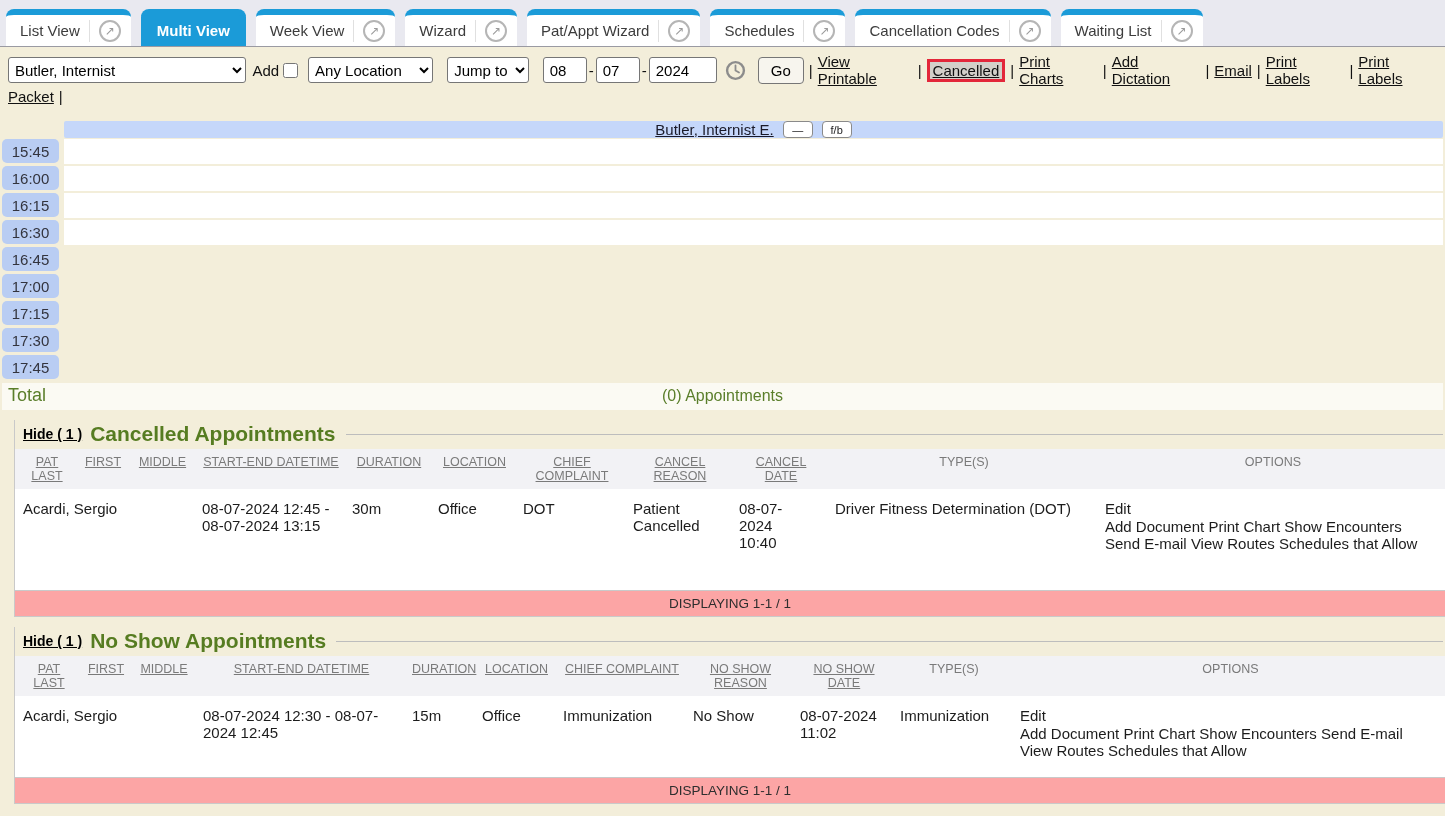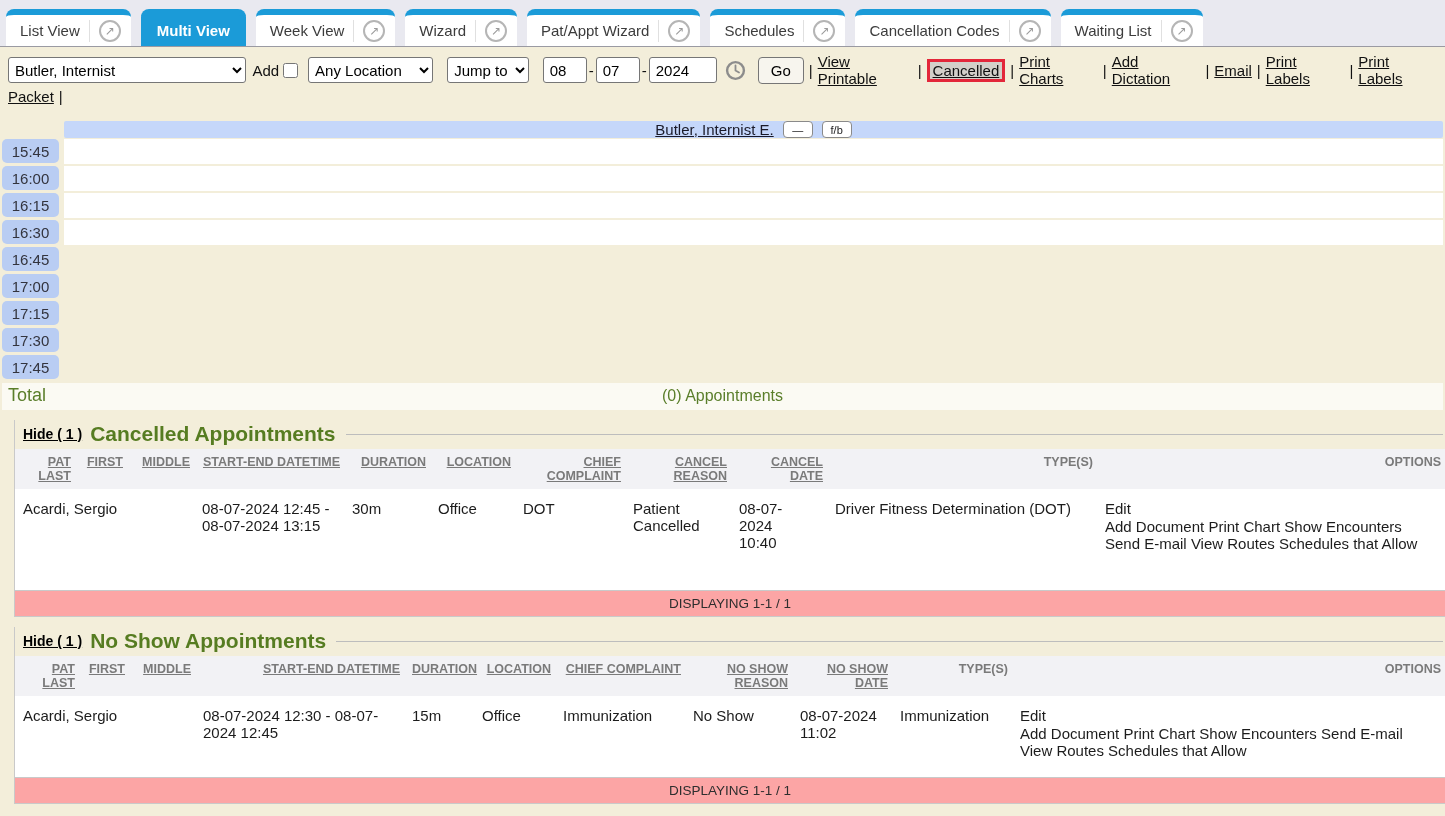--- a/index.html
+++ b/index.html
@@ -68,21 +68,21 @@
 
   
   .section { margin:10px 0 0 14px; border-left:1px solid #c9c9c9; }
   .section-head { display:flex; align-items:center; padding:2px 0 3px 8px; }
   .hide-link { color:#000000; font-weight:bold; font-size:14px; }
   .section-title { color:#567c21; font-weight:bold; font-size:21px; margin-left:8px; white-space:nowrap; }
   .head-rule { flex:1; height:1px; background:#bdbdbd; margin:0 2px 0 10px; }
 
   table { width:1430px; border-collapse:collapse; table-layout:fixed; background:#fff; }
   thead tr { background:#f2f2f5; }
-  th { font-size:12.5px; font-weight:bold; color:#7a7a7a; text-align:right;
+  th { font-size:12.5px; font-weight:normal; color:#7a7a7a; text-align:center;
     padding:6px 4px 6px 8px; vertical-align:top; border-bottom:2px solid #fff;margin-left:7px; }
   th a { color:#7a7a7a; }
   th.nowrap { white-space:nowrap; }
   td { font-size:15px; color:#1c1c1c; text-align:left; vertical-align:top;
     padding:9px 4px 6px 8px; }
   tr.data-row-tall td { padding-bottom:38px; }
   tr.data-row-mid td { padding-bottom:18px; }
   .cell-narrow { display:inline-block; max-width:56px; }
   .displaying-row td { background:#fca5a5; text-align:center; font-size:13.5px; color:#2e2e2e;
     border-top:1px solid #c9c9c9; border-bottom:1px solid #c9c9c9; padding:5px; }

